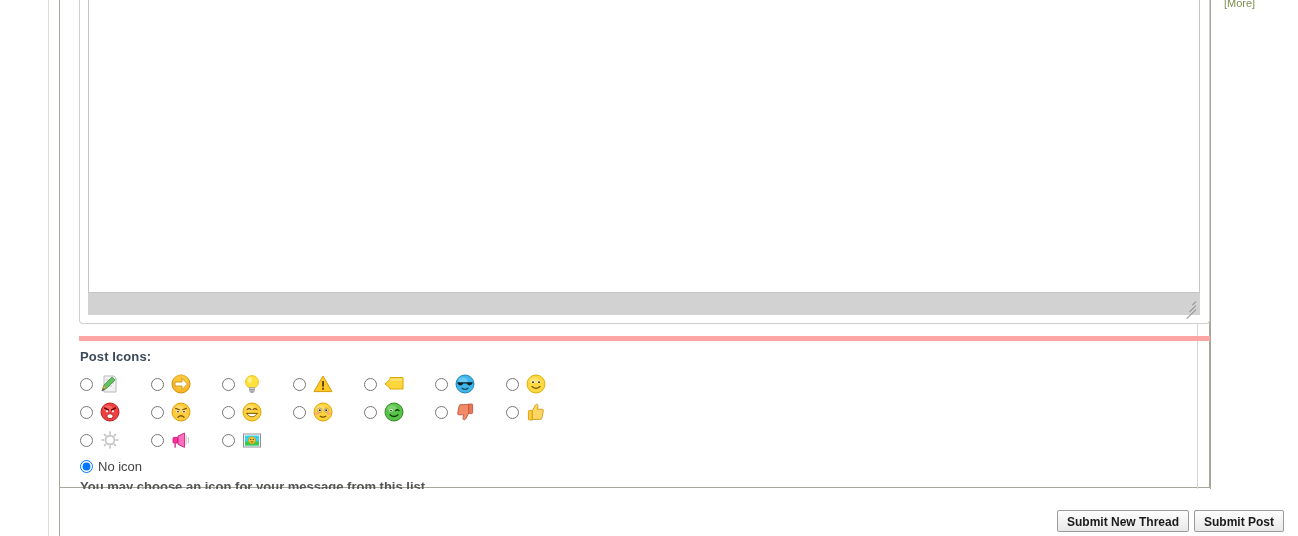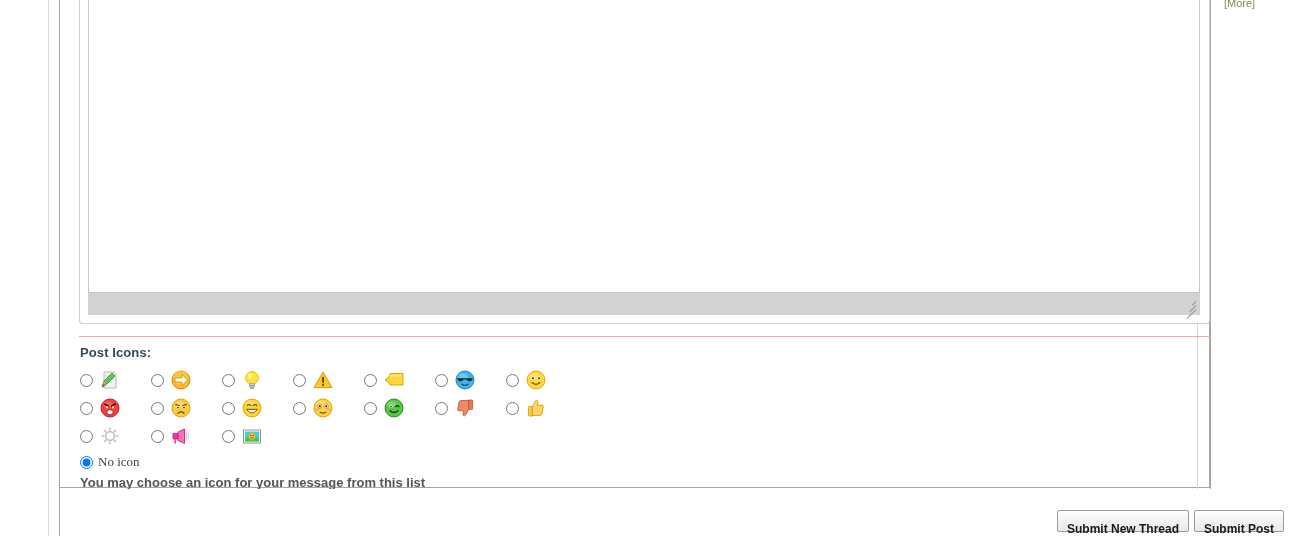--- a/index.html
+++ b/index.html
@@ -123,21 +123,21 @@
   .resize-grip i:nth-child(2) { bottom: 6px;  width: 9px;  }
   .resize-grip i:nth-child(3) { bottom: 10px; width: 5px;  }
 
   
   .posticons-section {
     position: absolute;
     left: 79px;
     top: 336px;
     width: 1131px;
     box-sizing: border-box;
-    border-top: 1px solid #fca5a5;
+    border-top: 5px solid #fca5a5;
     padding-top: 8px;
   }
 
   .posticons-title {
     font-size: 13px;
     font-weight: bold;
     color: #3b4a5a;
     margin: 0 0 6px 1px;
     letter-spacing: 0.1px;
   }
@@ -184,21 +184,20 @@
     margin-top: 2px;
   }
   .noicon-row input[type="radio"] {
     margin: 0 5px 0 1px;
     width: 13px;
     height: 13px;
   }
   .noicon-label {
     font-size: 13px;
     color: #444444;
-    font-family: Liberation Serif, serif;
   }
   .posticons-help {
     font-size: 13px;
     color: #555555;
     margin: 3px 0 0 1px;
     font-weight: bold;
   }
 
   
   .button-bar {
@@ -220,21 +219,21 @@
   }
 
   .form-button {
     font-family: "Liberation Sans", sans-serif;
     font-size: 12px;
     font-weight: bold;
     color: #1a1a1a;
     background: linear-gradient(#fdfdfd, #e9e9e9);
     border: 1px solid #9b9b9b;
     border-radius: 2px;
-    padding: 11px 9px 4px 9px;
+    padding: 4px 9px 4px 9px;
     height: 22px;
     line-height: 14px;
     cursor: pointer;
     white-space: nowrap;
     box-sizing: border-box;
   }
 
   
   .more-link {
     position: absolute;

